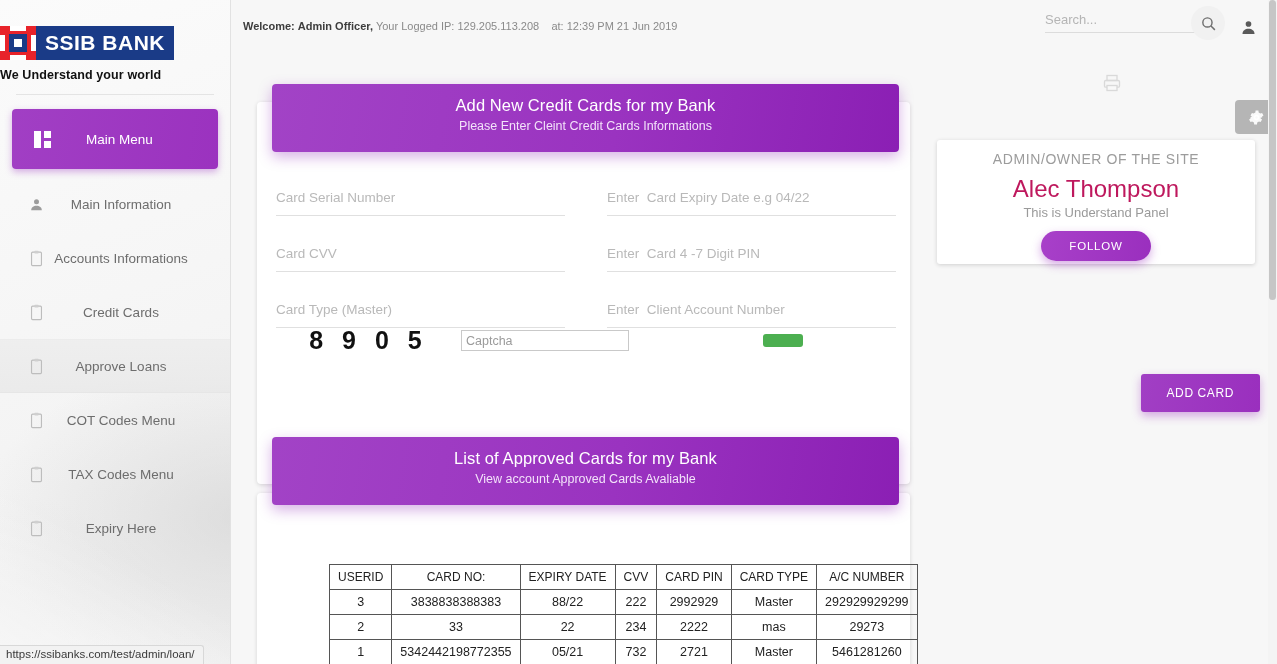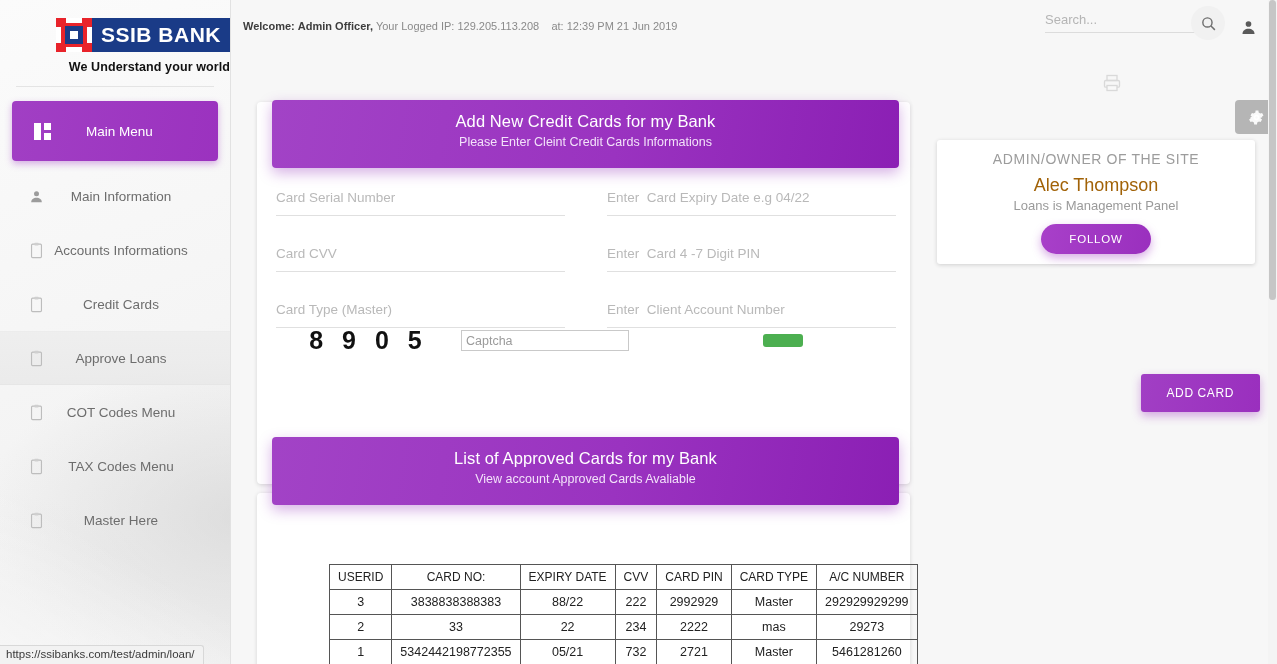--- a/index.html
+++ b/index.html
@@ -18,21 +18,21 @@
       radial-gradient(ellipse 300px 200px at -10% 95%, rgba(228,228,228,.5) 0%, rgba(255,255,255,0) 70%),
       linear-gradient(160deg, #fbfbfb 0%, #f6f6f6 45%, #efefef 100%);
     border-right: 1px solid #e2e2e2;
     overflow: hidden;
   }
   .sidebar:after{
     content:""; position:absolute; left:-40px; bottom:-30px; width:330px; height:230px;
     background: linear-gradient(38deg, rgba(255,255,255,.85) 0%, rgba(255,255,255,0) 55%);
     transform: rotate(-8deg); pointer-events:none;
   }
-  .logo-wrap { padding: 18px 0 0 0; text-align: right; position: relative; z-index: 2;}
+  .logo-wrap { padding: 26px 0 0 0; text-align: left; position: relative; z-index: 2;}
   .logo-row { display: inline-flex; align-items: center; }
   .logo-mark {
     width: 36px; height: 34px; background: #e8232a; position: relative;
     display: inline-block; margin-right: 0px;
   }
   .logo-mark i {
     position: absolute; background: #fff;
   }
   .logo-mark i.t { left: 10px; top: 0; width: 16px; height: 5px; }
   .logo-mark i.b { left: 10px; bottom: 0; width: 16px; height: 5px; }
@@ -117,21 +117,21 @@
   .panel-a { left: 26px; top: 54px; width: 653px; height: 382px; }
   .panel-b { left: 26px; top: 445px; width: 653px; height: 215px; }
 
   .card-head {
     position: absolute; left: 41px; width: 627px; height: 68px;
     border-radius: 4px; color: #fff; text-align: center;
     background: linear-gradient(100deg, #a243c6 0%, #9a33c0 55%, #8b1fb4 100%);
     box-shadow: 0 5px 14px rgba(138,31,180,.35);
     padding-top: 12px;
   }
-  .card-head.one { top: 52px; }
+  .card-head.one { top: 36px; }
   .card-head.two { top: 389px; }
   .ch-title { font-size: 16.5px; font-weight: normal; letter-spacing: .1px; }
   .ch-sub { font-size: 12.5px; margin-top: 4px; color: #f3e2fa; }
 
   .form { position: absolute; left: 45px; top: 138px; width: 620px; }
   .row { display: flex; gap: 42px; margin-bottom: 26px; }
   .field { flex: 1; position: relative; }
   .field input {
     width: 100%; border: none; border-bottom: 1px solid #e0e0e0; background: transparent;
     font-size: 13.5px; color: #555; padding: 4px 0 10px 0; outline: none;
@@ -176,21 +176,21 @@
   }
   table th { font-weight: normal; font-size: 12px; }
 
   
   .admin-card {
     position: absolute; left: 706px; top: 92px; width: 318px; height: 124px;
     background: #fff; border-radius: 3px; box-shadow: 0 1px 4px rgba(0,0,0,.16);
     text-align: center; padding-top: 11px;
   }
   .ad-kicker { font-size: 14px; color: #9c9c9c; letter-spacing: .6px; }
-  .ad-name { font-size: 18px; color: #a16207; margin-top: 8px; font-weight: normal; }
+  .ad-name { font-size: 24px; color: #be185d; margin-top: 8px; font-weight: normal; }
   .ad-sub { font-size: 13px; color: #9a9a9a; margin-top: 2px; }
   .follow {
     margin-top: 11px; background: linear-gradient(100deg,#a840c9 0%, #9a2fbe 100%);
     color: #fff; border: none; border-radius: 16px; padding: 9px 28px;
     font-size: 11.5px; letter-spacing: .8px; cursor: pointer;
     box-shadow: 0 4px 10px rgba(154,47,190,.4);
     font-family: "Liberation Sans", sans-serif;
   }
   .gear-tab {
     position: absolute; right: 0; top: 52px; width: 42px; height: 34px;
@@ -299,21 +299,21 @@
         </span>
         <span class="nav-label">TAX Codes Menu</span>
       </div>
       <div class="navitem">
         <span class="nav-ico">
           <svg width="15" height="17" viewBox="0 0 20 24" fill="none" stroke="#bdbdbd" stroke-width="1.6">
               <rect x="3" y="3" width="14" height="19" rx="1.5"></rect>
               <rect x="7" y="1" width="6" height="4" rx="1" fill="#cfcfcf" stroke="none"></rect>
             </svg>
         </span>
-        <span class="nav-label">Master Here</span>
+        <span class="nav-label">Expiry Here</span>
       </div>
     </div>
   </div>
 
   <div class="topbar">
     <div class="welcome">
       <b>Welcome:</b>
       <b>Admin Officer,</b>
       <span class="dim">Your Logged IP:</span>
       <span class="dim">129.205.113.208</span>
@@ -438,21 +438,21 @@
     </div>
 
     <div class="card-head two">
       <div class="ch-title">List of Approved Cards for my Bank</div>
       <div class="ch-sub">View account Approved Cards Avaliable</div>
     </div>
 
     <div class="admin-card">
       <div class="ad-kicker">ADMIN/OWNER OF THE SITE</div>
       <div class="ad-name">Alec Thompson</div>
-      <div class="ad-sub">Loans is Management Panel</div>
+      <div class="ad-sub">This is Understand Panel</div>
       <button class="follow">FOLLOW</button>
     </div>
 
     <div class="gear-tab">
       <svg width="17" height="17" viewBox="0 0 24 24" fill="#ffffff">
         <path d="M12 8.2a3.8 3.8 0 100 7.6 3.8 3.8 0 000-7.6zm0 5.6a1.8 1.8 0 110-3.6 1.8 1.8 0 010 3.6z"></path>
         <path d="M20 12c0-.5-.05-1-.14-1.46l2-1.5-2-3.46-2.35.93a7.9 7.9 0 00-2.5-1.45L14.7 2h-4l-.3 3.06a7.9 7.9 0 00-2.5 1.45L5.54 5.58l-2 3.46 2 1.5A8.3 8.3 0 003.4 12c0 .5.05 1 .14 1.46l-2 1.5 2 3.46 2.35-.93c.74.62 1.58 1.12 2.5 1.45l.3 3.06h4l.3-3.06a7.9 7.9 0 002.5-1.45l2.35.93 2-3.46-2-1.5c.1-.46.14-.96.14-1.46z" opacity=".92"></path>
       </svg>
     </div>
   </div>

